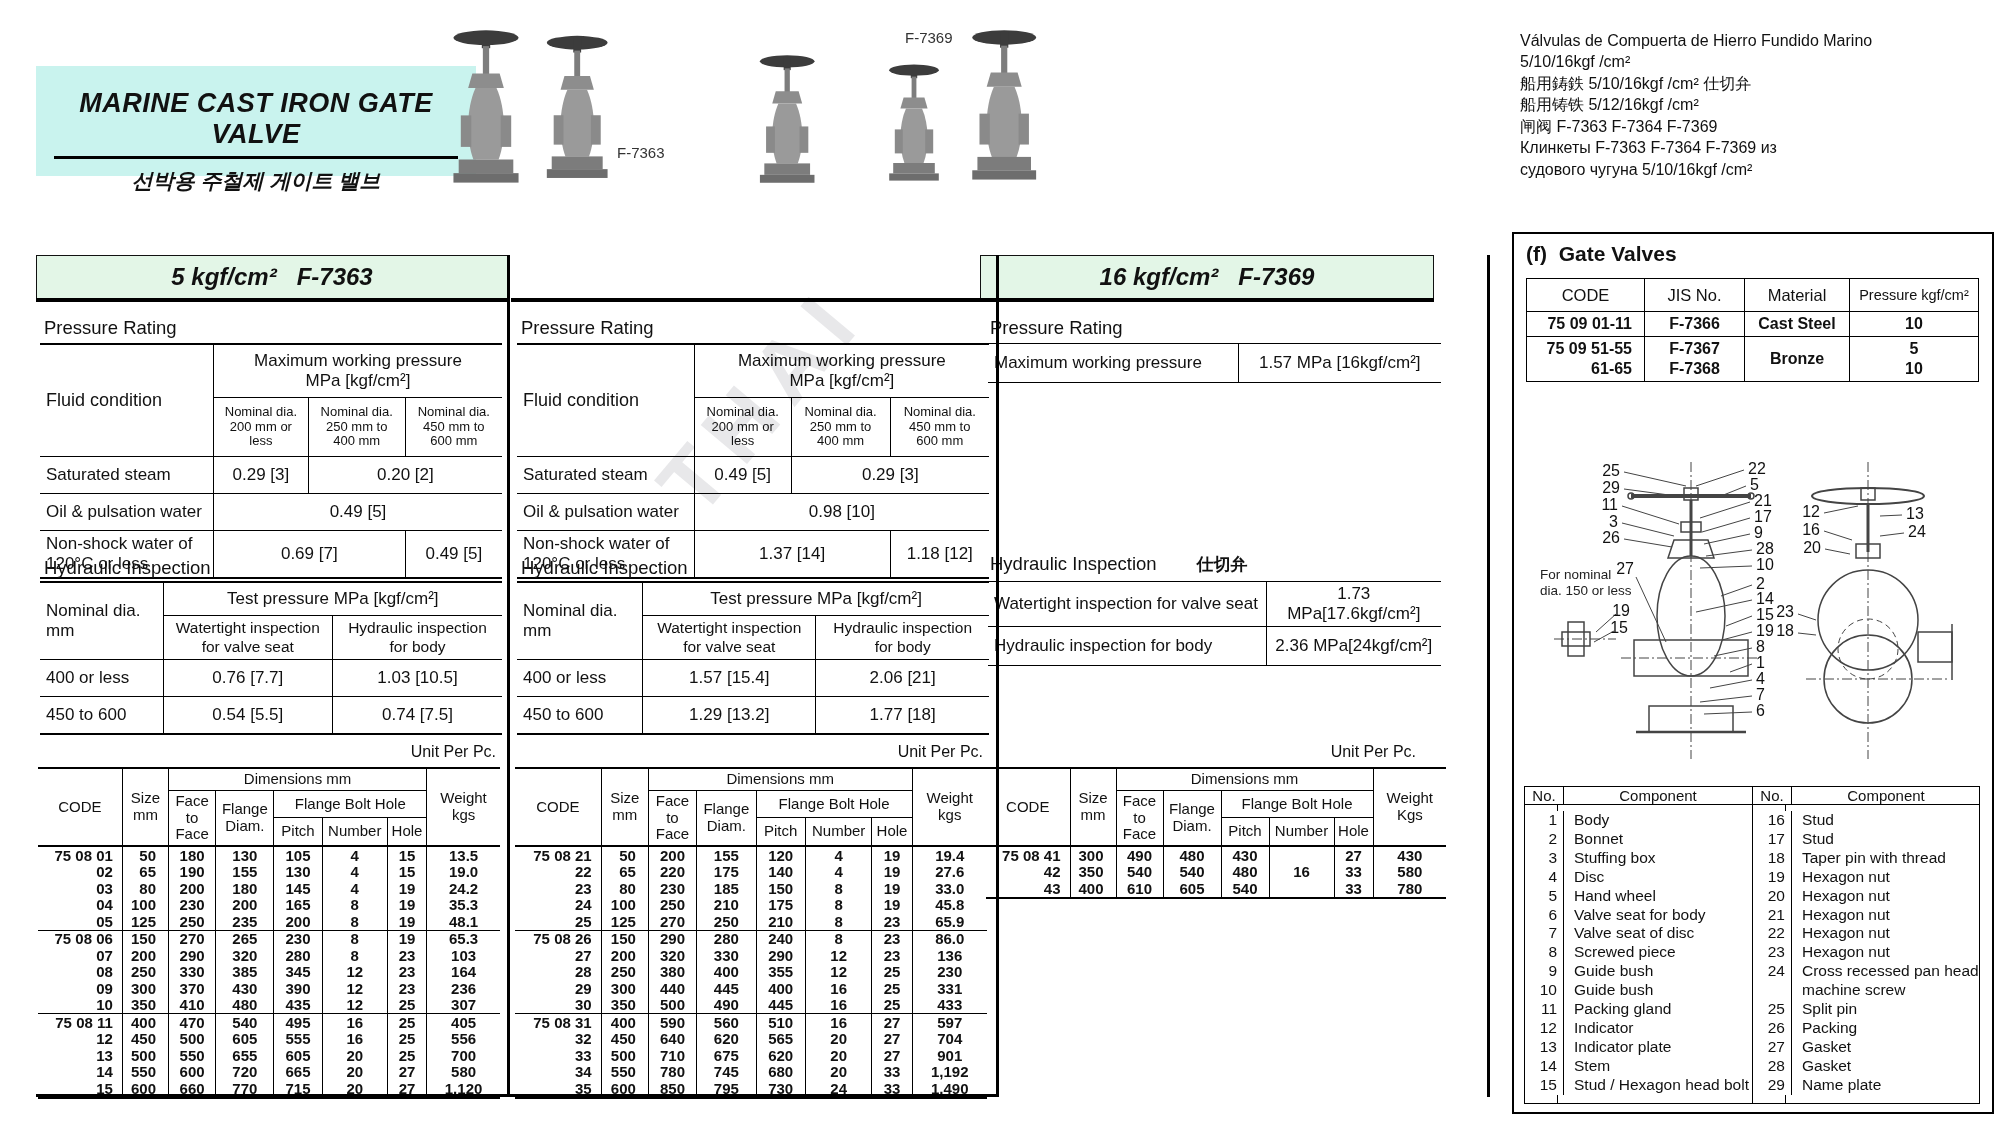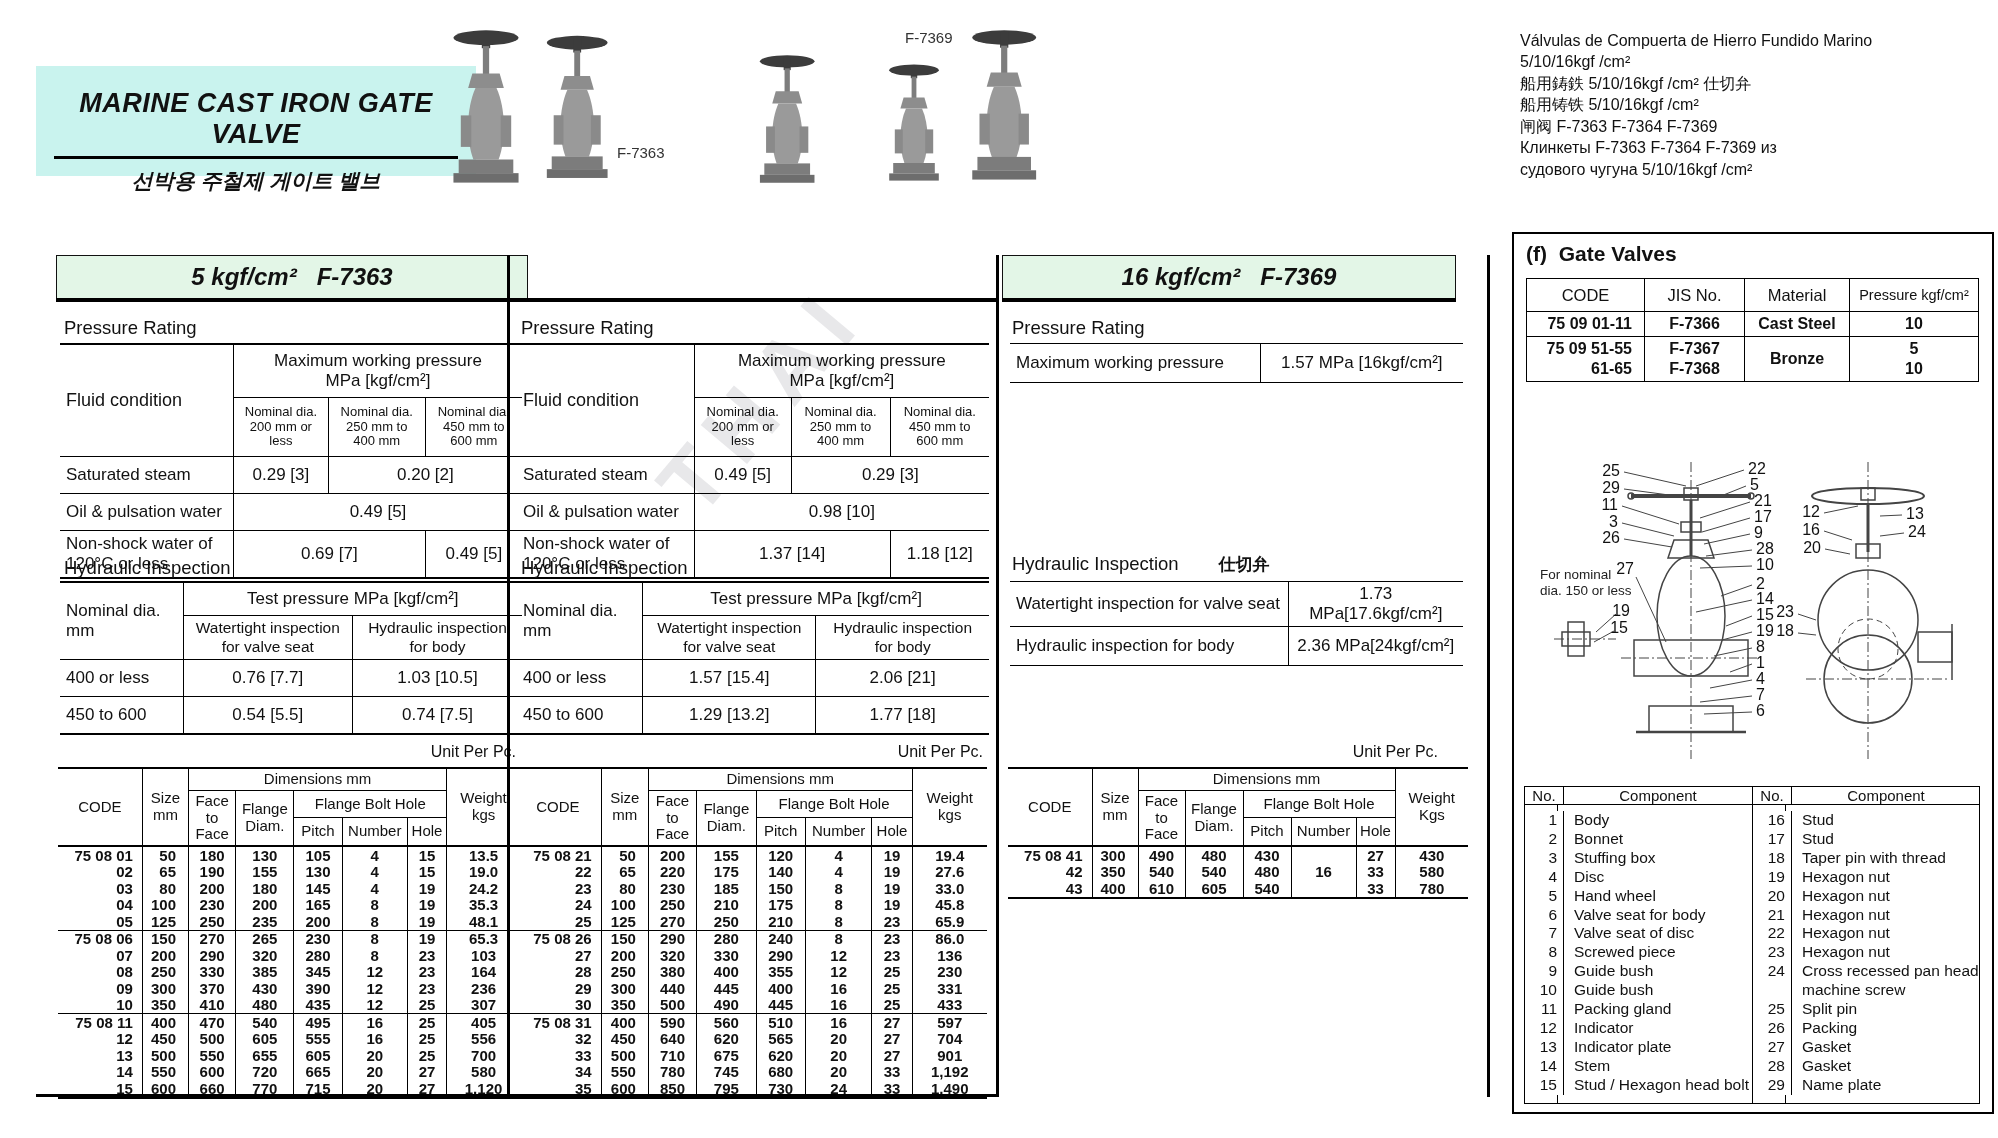--- a/index.html
+++ b/index.html
@@ -85,21 +85,21 @@
 <div class="abs title-block">
   <div class="title-main">MARINE CAST IRON GATE VALVE</div>
   <div class="title-rule"></div>
   <div class="title-sub">선박용 주철제 게이트 밸브</div>
 </div>
 
 <div class="abs topright" id="topright">
     <div>Válvulas de Compuerta de Hierro Fundido Marino</div>
     <div>5/10/16kgf /cm²</div>
     <div>船用鋳鉄 5/10/16kgf /cm² 仕切弁</div>
-    <div>船用铸铁 5/10/16kgf /cm²</div>
+    <div>船用铸铁 5/12/16kgf /cm²</div>
     <div>闸阀 F-7363 F-7364 F-7369</div>
     <div>Клинкеты F-7363 F-7364 F-7369 из</div>
     <div>судового чугуна 5/10/16kgf /cm²</div>
   </div>
 
 <div class="abs watermark">THAI</div>
 
 <svg class="abs" style="left:430px;top:15px;" width="640" height="190">
   <defs>
     <g id="valveA">
@@ -116,21 +116,21 @@
   </defs>
   <use href="#valveA" transform="translate(14,8) scale(1.05)"></use>
   <use href="#valveA" transform="translate(108,14) scale(0.98)"></use>
   <use href="#valveA" transform="translate(322,34) scale(0.88)"></use>
   <use href="#valveA" transform="translate(452,44) scale(0.80)"></use>
   <use href="#valveA" transform="translate(533,8) scale(1.03)"></use>
   <text x="187" y="143" font-size="15" fill="#333">F-7363</text>
   <text x="475" y="28" font-size="15" fill="#333">F-7369</text>
 </svg>
 
-<div class="abs col" style="left:36px;width:472px;margin-left:20px;">
+<div class="abs col" style="left:36px;width:472px;">
   <div class="band">5 kgf/cm²   F-7363</div>
   <div class="band-rule"></div>
   <div class="sec-title" style="top:62px;left:8px;">Pressure Rating</div>
   <div class="abs" style="top:88px;left:4px;right:6px;">
       <table class="pr">
         <colgroup>
           <col style="width: 172px;">
           <col style="width: 94px;">
           <col style="width: 96px;">
           <col style="width: 96px;">
@@ -659,21 +659,21 @@
             <td class="vl">730</td>
             <td class="vl">24</td>
             <td class="vl">33</td>
             <td class="vl">1,490</td>
           </tr>
         </tbody>
       </table>
     </div>
 </div>
 
-<div class="abs col" style="left:1002px;width:454px;">
+<div class="abs col" style="left:980px;width:454px;">
   <div class="band">16 kgf/cm²   F-7369</div>
   <div class="band-rule"></div>
   <div class="sec-title" style="top:62px;left:10px;">Pressure Rating</div>
   <div class="abs" style="top:88px;left:8px;right:14px;">
       <table class="tb2">
         <colgroup>
           <col style="width: 250px;">
           <col style="width: 203px;">
         </colgroup>
         <tbody>

